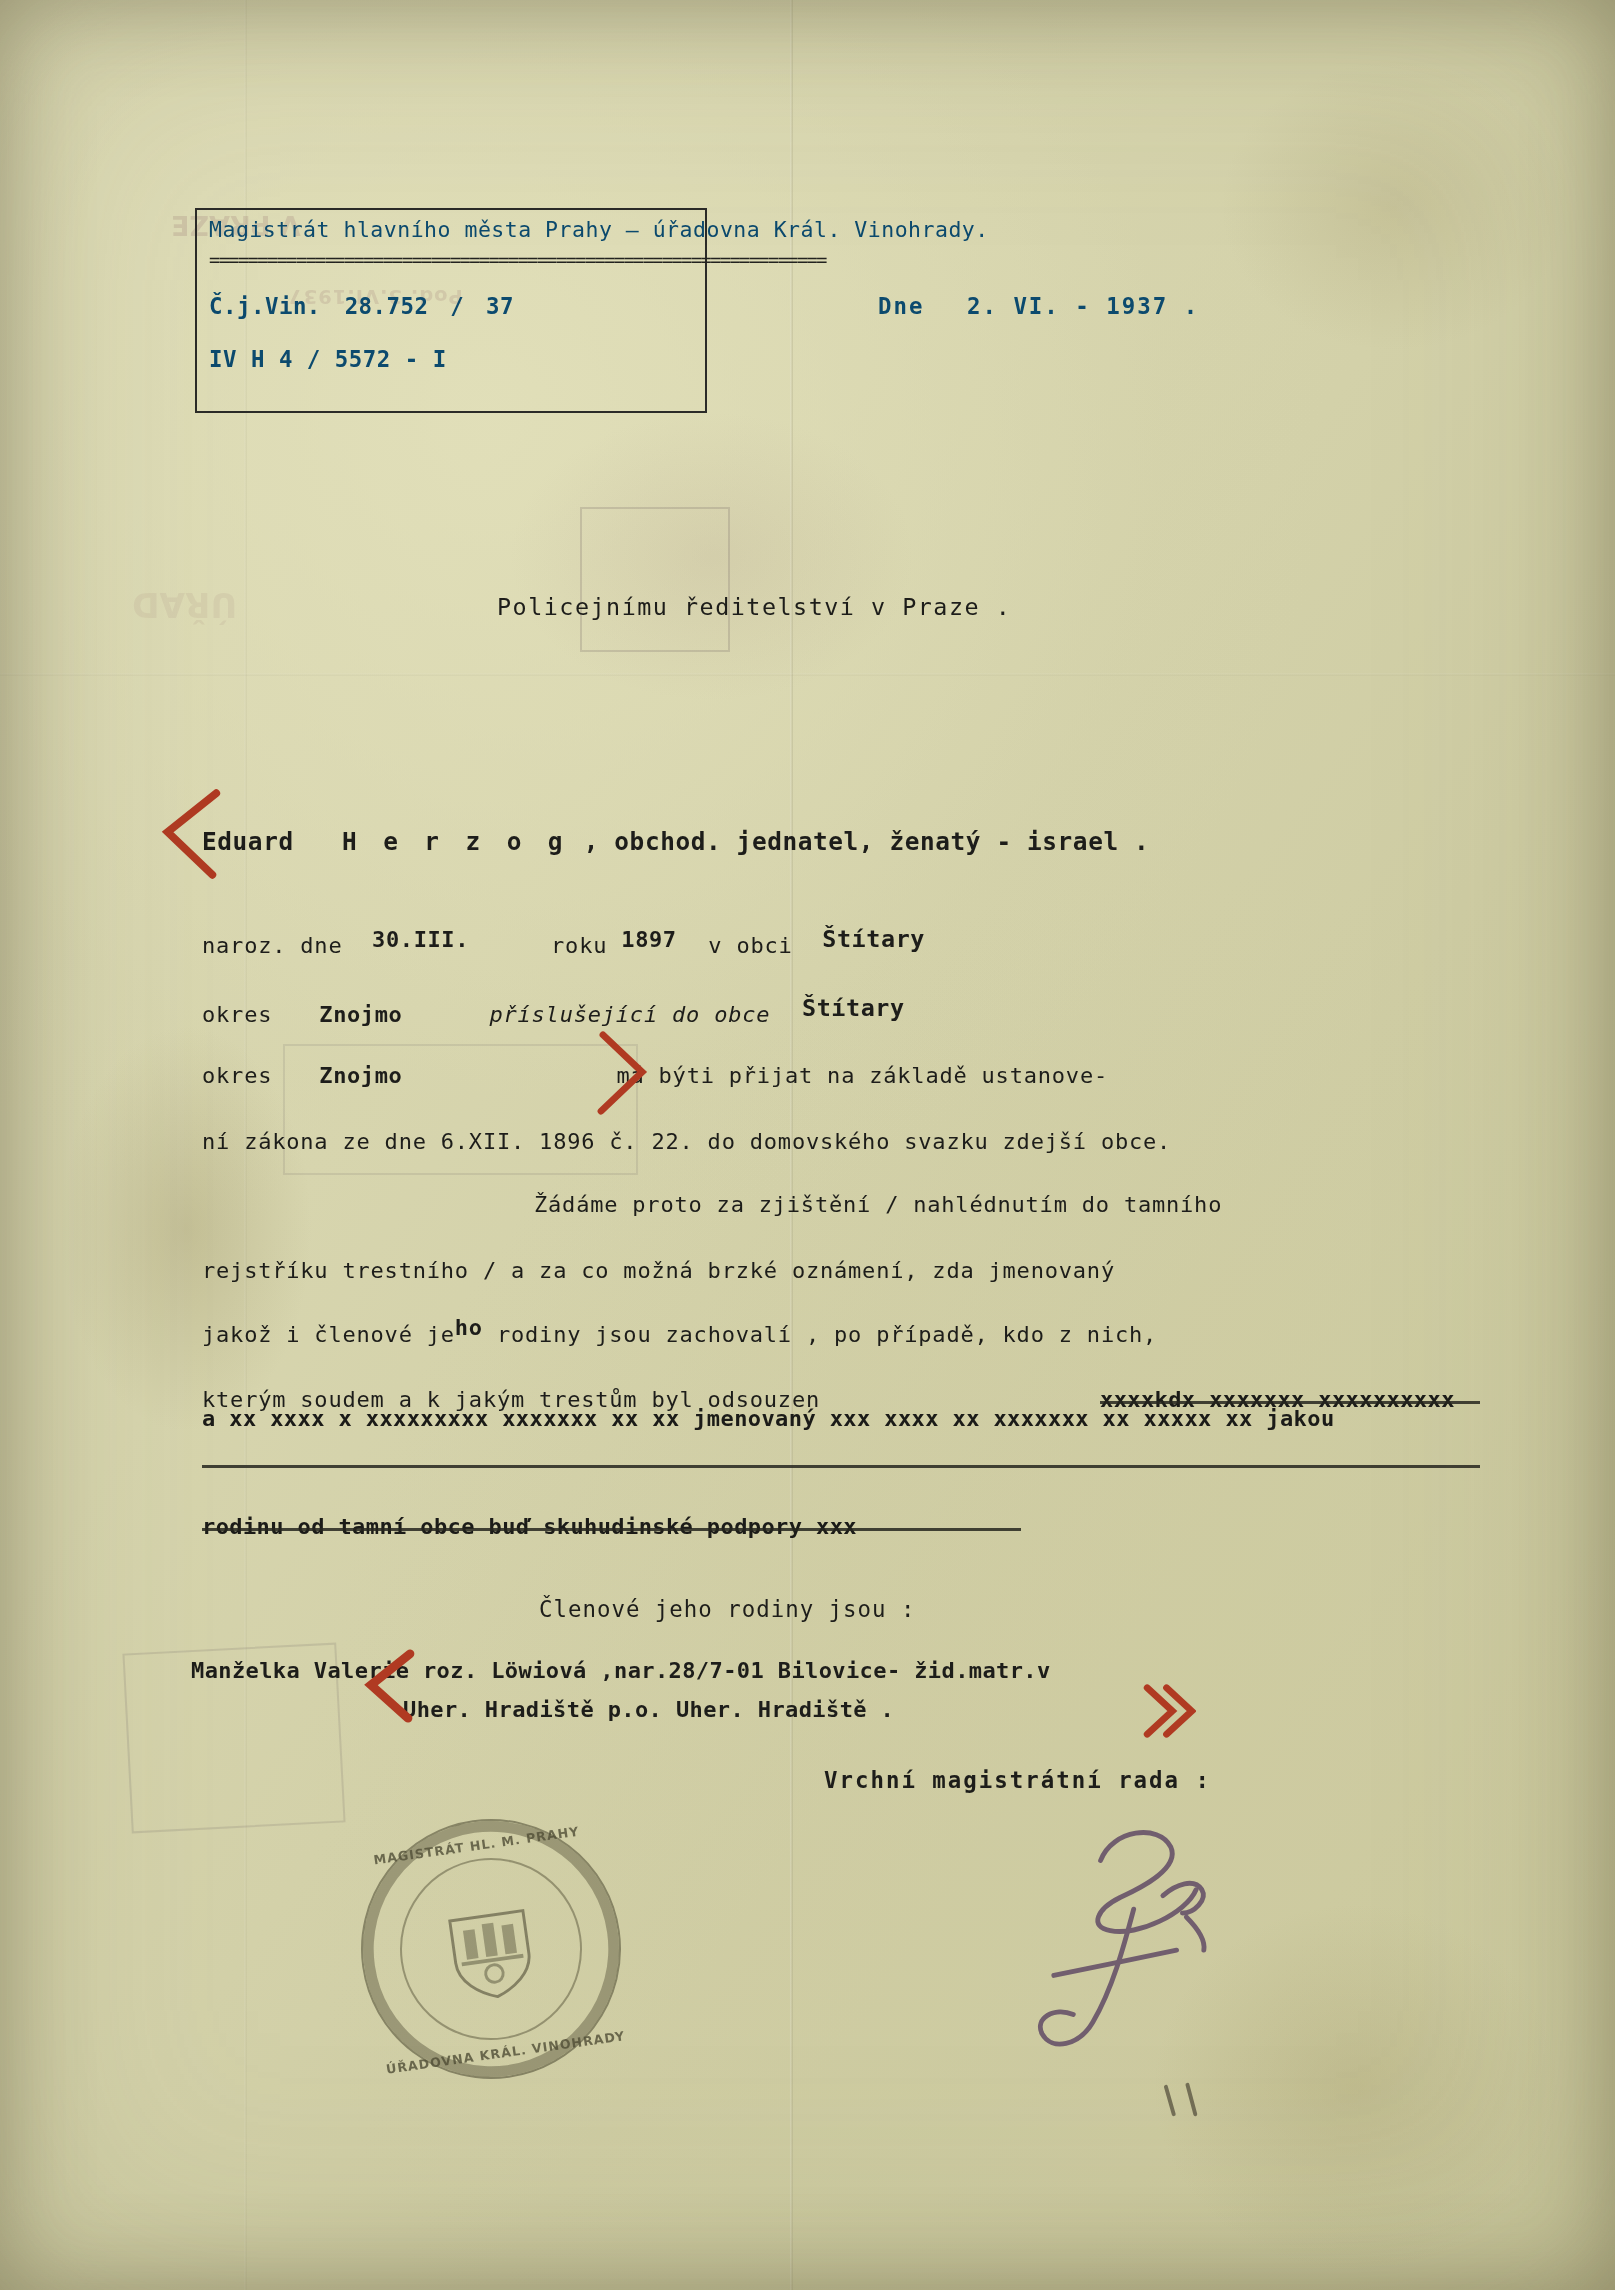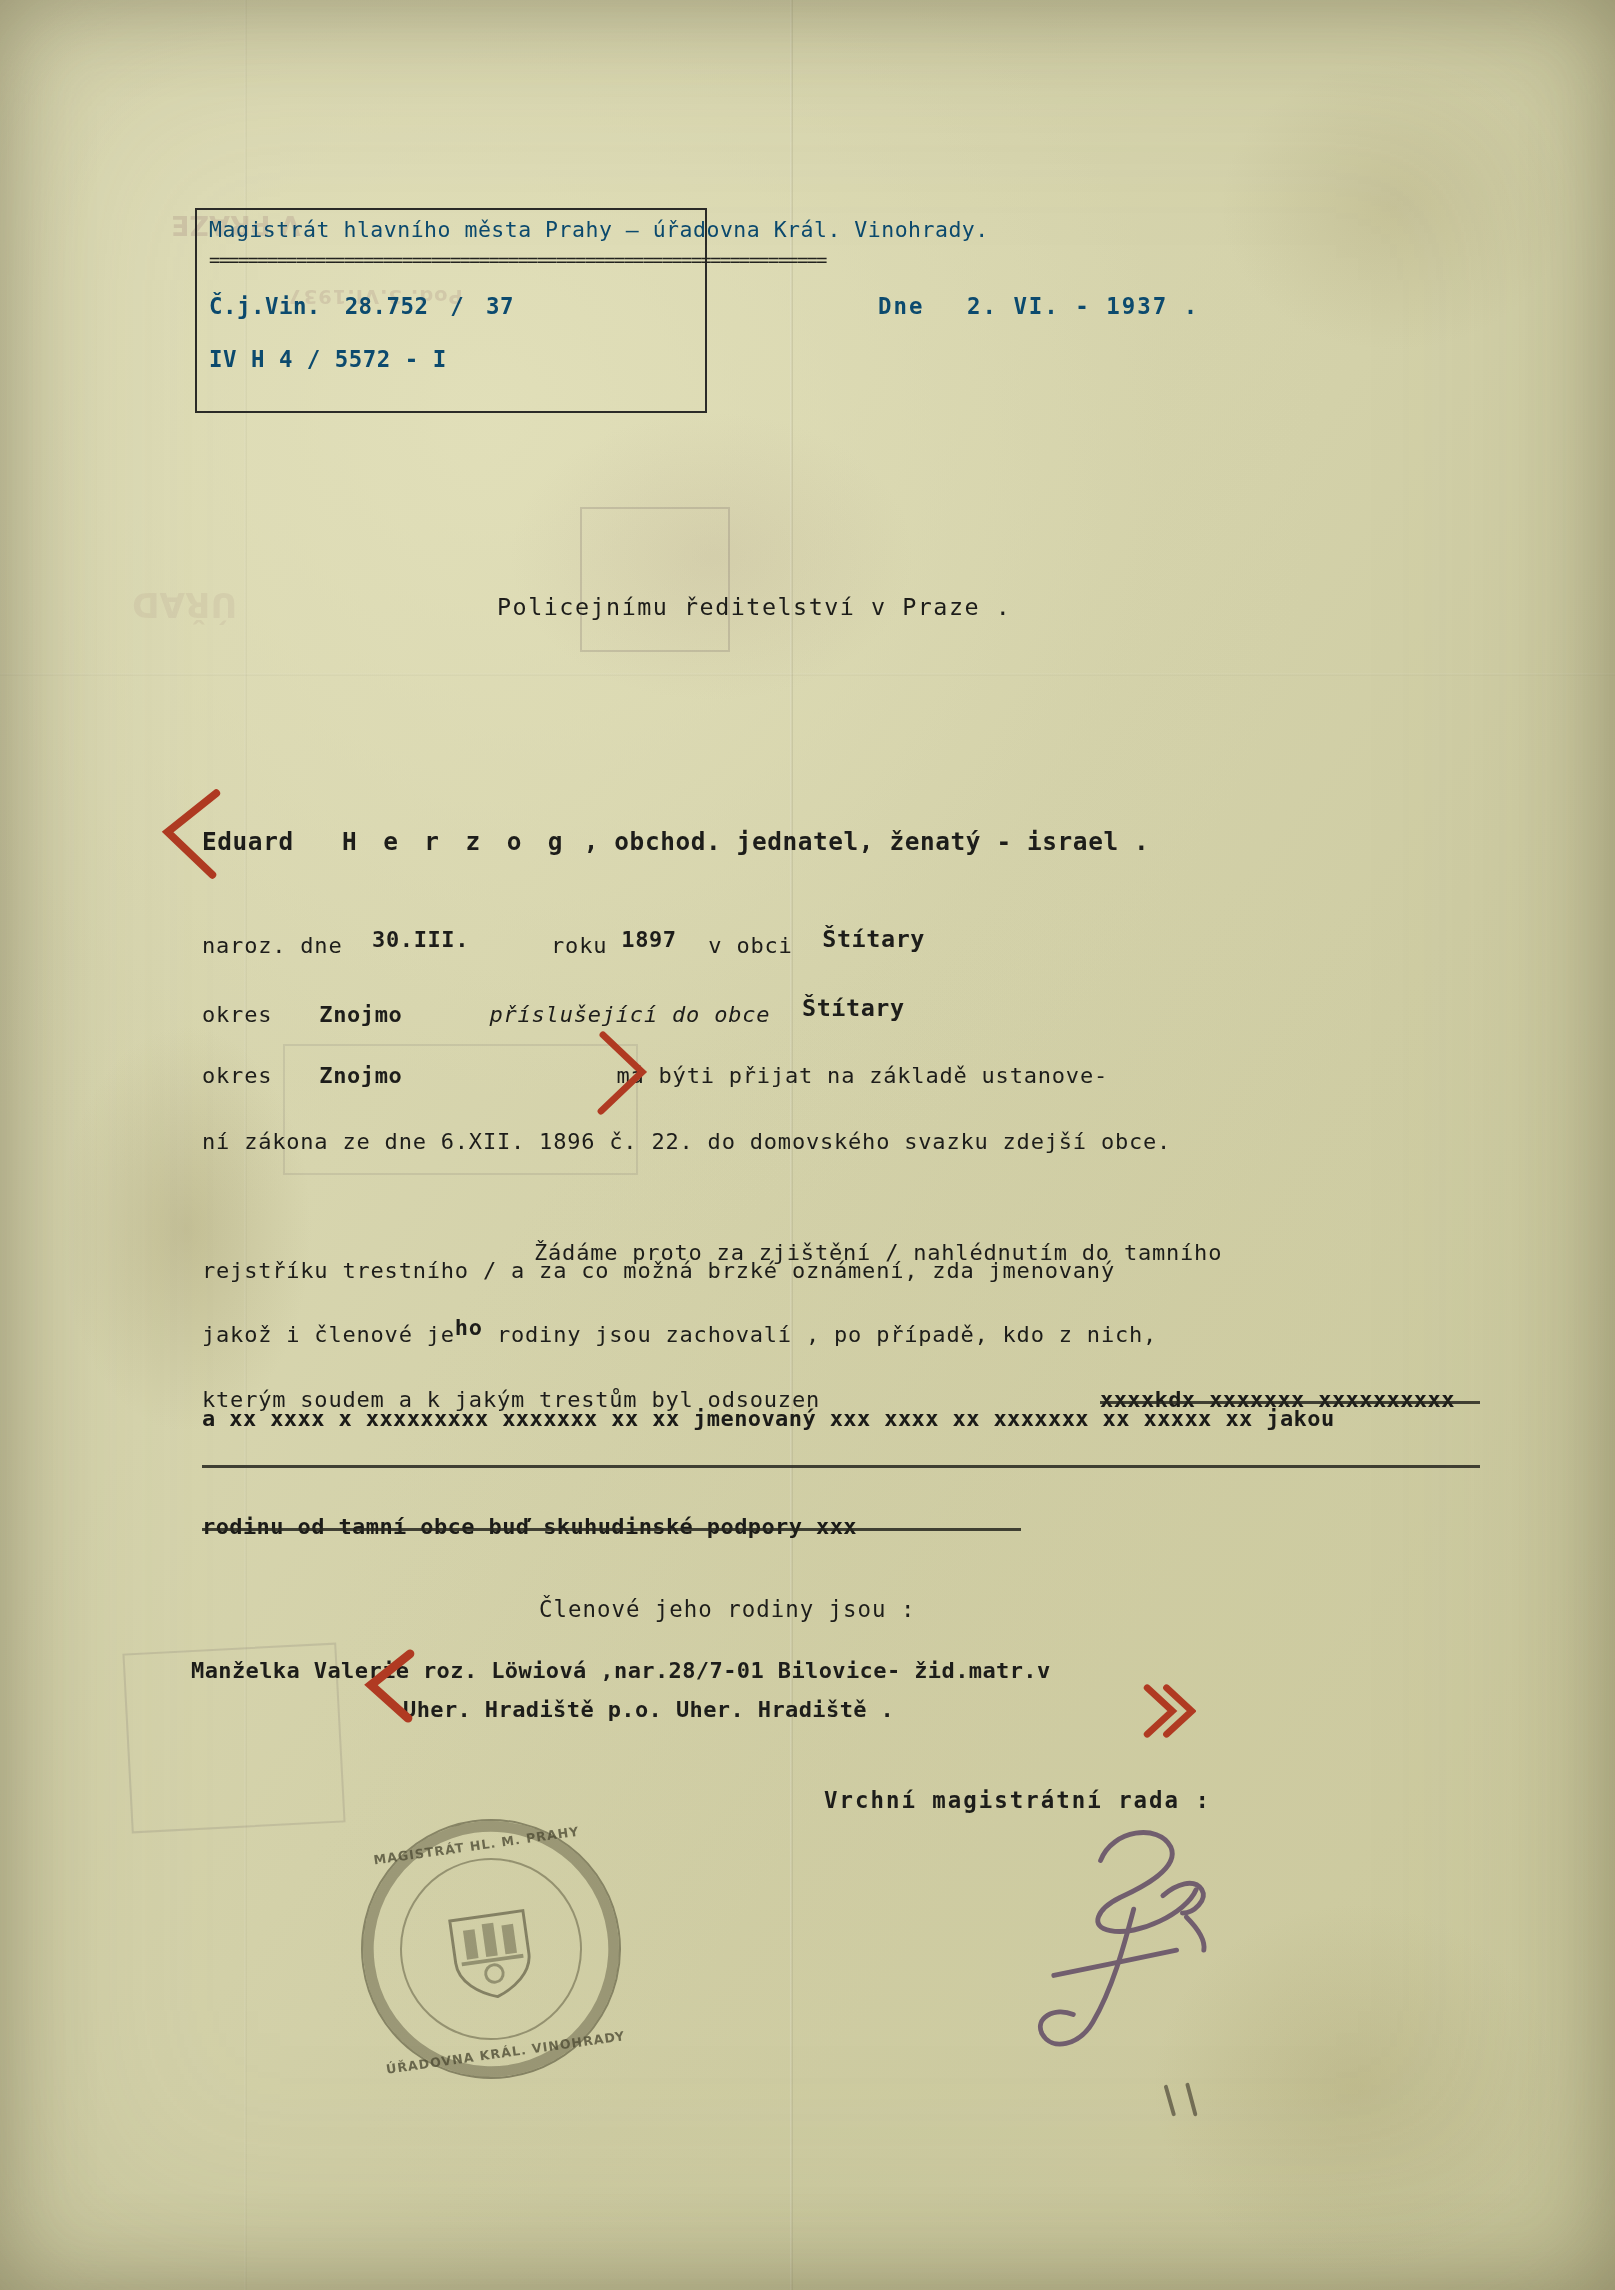--- a/index.html
+++ b/index.html
@@ -170,21 +170,20 @@
   }
 
   .signature-title {
     position: absolute;
     left: 824px;
     top: 1767px;
     font-size: 22.4px;
     font-weight: bold;
     letter-spacing: 2px;
     white-space: nowrap;
-    margin-top: 20px;
   }
 
   
   .red-mark {
     position: absolute;
     color: #b03a22;
     font-weight: bold;
     pointer-events: none;
   }
 
@@ -318,21 +317,21 @@
     <span class="ins" style="margin-left:17.6px;position:relative;top:-5.9px;font-size:23.4px;">Štítary</span>
   </div>
 
   <div class="body-line" style="left:202px;top:1063px;">
     <span>okres</span>
     <span class="ins" style="margin-left:33px;">Znojmo</span>
     <span style="margin-left:200px;">má býti přijat  na základě ustanove-</span>
   </div>
 
   <div class="body-line" style="left:202px;top:1129px;">ní zákona ze dne 6.XII. 1896 č. 22. do domovského svazku zdejší obce.</div>
-  <div class="body-line" style="left:534px;top:1240px;">Žádáme proto za zjištění / nahlédnutím do tamního</div>
+  <div class="body-line" style="left:534px;top:1192px;">Žádáme proto za zjištění / nahlédnutím do tamního</div>
   <div class="body-line" style="left:202px;top:1258px;">rejstříku trestního / a za co možná brzké oznámení,  zda jmenovaný</div>
   <div class="body-line" style="left:202px;top:1322px;">
     <span>jakož i členové je</span><span class="sup">ho</span><span> rodiny jsou zachovalí , po případě, kdo z nich,</span>
   </div>
   <div class="body-line" style="left:202px;top:1387px;">kterým soudem a  k jakým trestům byl  odsouzen</div>
 
   <div class="struck" style="left:1100px;top:1387px;">xxxxkdx xxxxxxx xxxxxxxxxx</div>
   <div class="struck" style="left:202px;top:1406px;">a xx xxxx x xxxxxxxxx xxxxxxx xx xx jmenovaný xxx xxxx xx xxxxxxx xx xxxxx xx jakou</div>
   <div class="struck" style="left:202px;top:1514px;">rodinu od tamní obce buď skuhudinské podpory xxx</div>
   <div class="strike-bar" style="left:1100px;top:1401px;width:380px;"></div>

